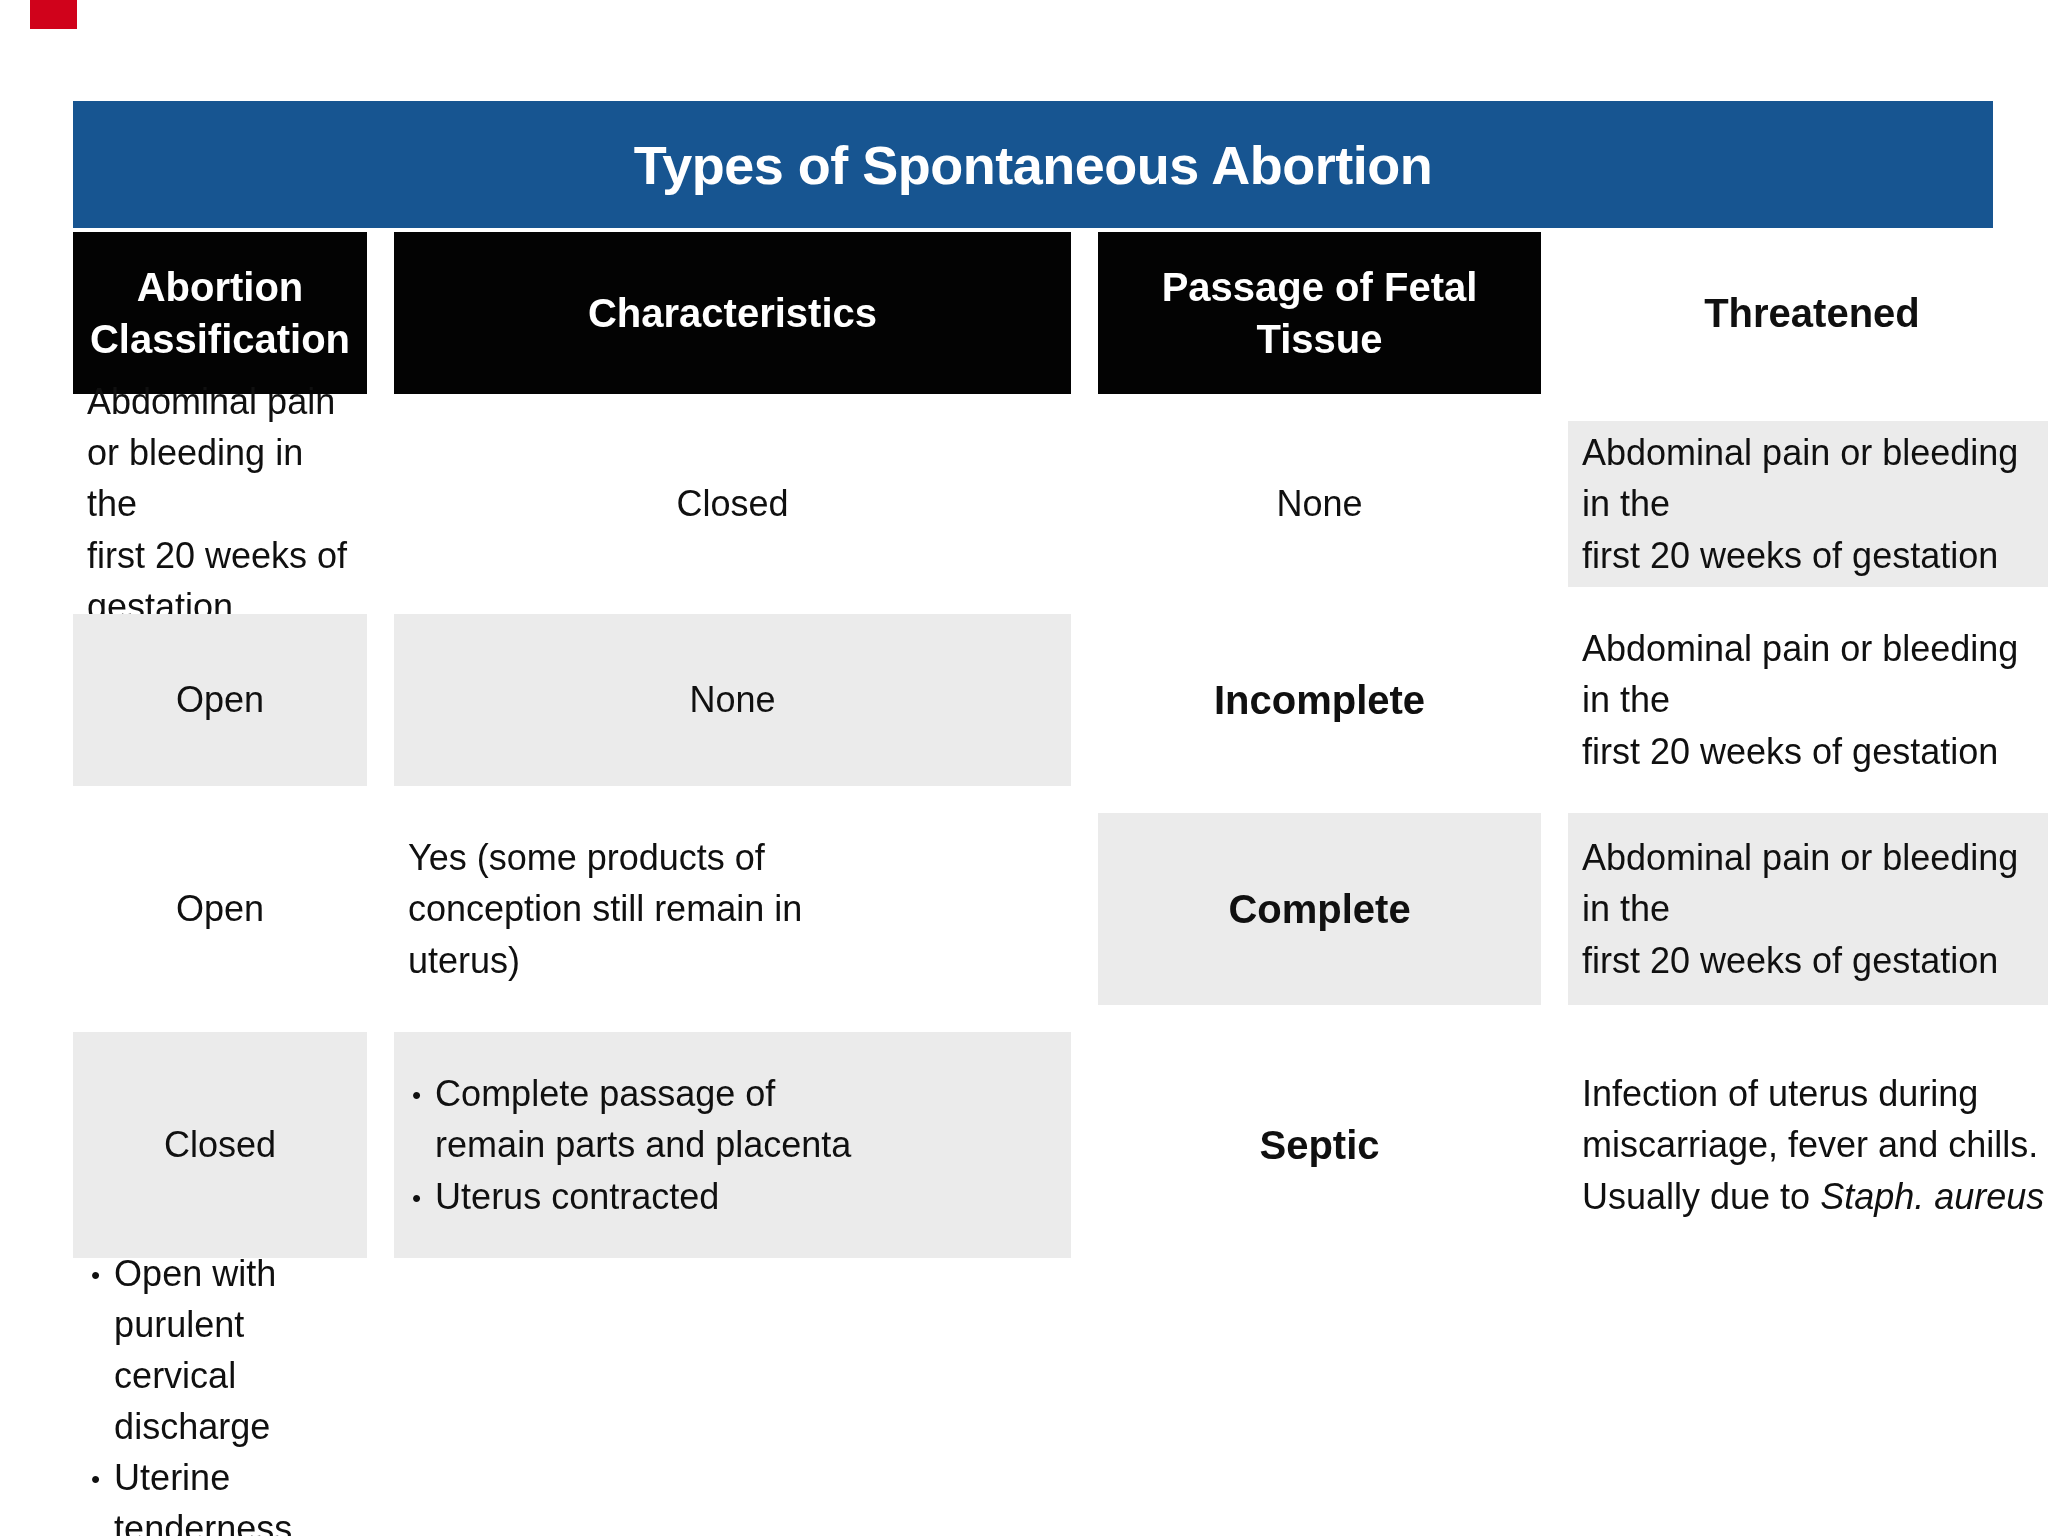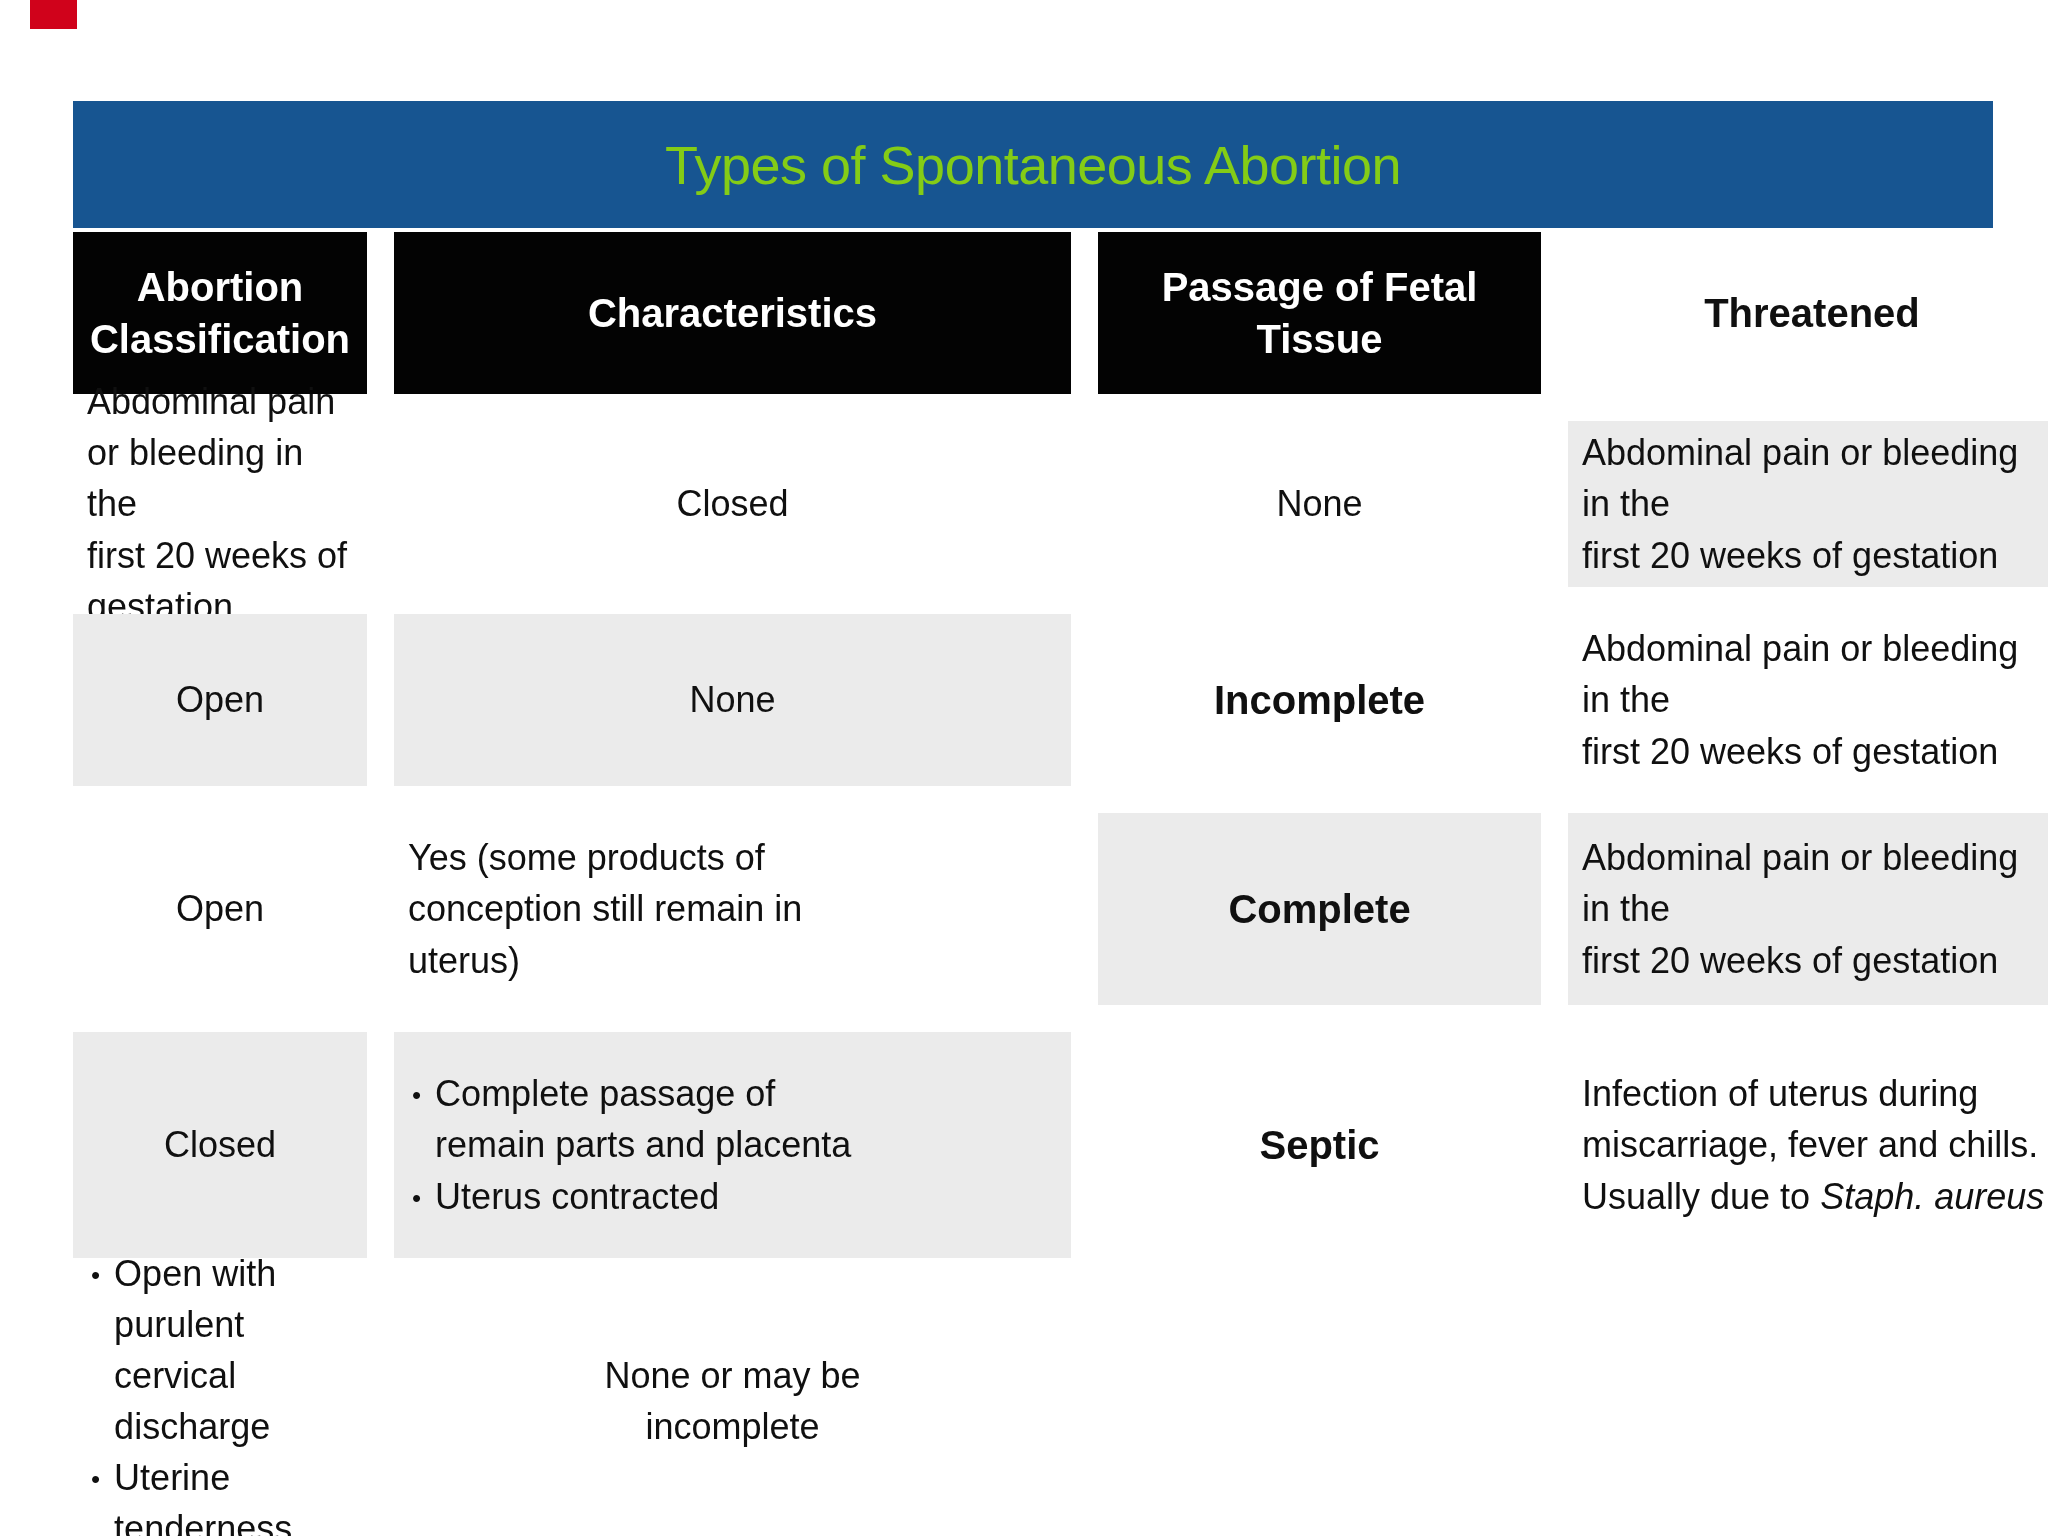--- a/index.html
+++ b/index.html
@@ -7,21 +7,21 @@
        font-family:"Liberation Sans", sans-serif;color:#101010;}
   .stage{position:absolute;inset:0;background:#ffffff;}
 
   .corner-marker{position:absolute;left:30px;top:0;width:47px;height:29px;
        background:var(--marker-red,#d0021b);}
 
   .table-wrap{position:absolute;left:73px;top:101px;width:1920px;}
 
   .title-bar{width:1920px;height:127px;background:var(--title-bg,#175591);
        display:flex;align-items:center;justify-content:center;margin-bottom:4px;}
-  .title-bar span{color:#84cc16;font-size:54px;font-weight:400;letter-spacing:-0.5px;}
+  .title-bar span{color:#ffffff;font-size:54px;font-weight:700;letter-spacing:-0.5px;}
 
   .grid{display:grid;
        grid-template-columns:294px 677px 443px 488px;
        grid-template-rows:162px 166px 172px 192px 226px 232px;
        column-gap:6px;row-gap:8px;gap:27px;}
 
   .cell{display:flex;flex-direction:column;justify-content:center;
        font-size:36px;line-height:1.42;}
   .th{background:var(--header-bg,#030303);color:#ffffff;font-weight:700;
        font-size:40px;line-height:1.3;text-align:center;align-items:center;
@@ -98,18 +98,16 @@
           <div class="bullet-item">
             <span class="blt">•</span>
             <span class="btxt">Open with purulent
 cervical discharge</span>
           </div>
           <div class="bullet-item">
             <span class="blt">•</span>
             <span class="btxt">Uterine tenderness</span>
           </div>
         </div>
-        <div class="cell text-center">None or may be
-incomplete</div>
       </div>
 
   </div>
 </div>
 
 </body></html>

